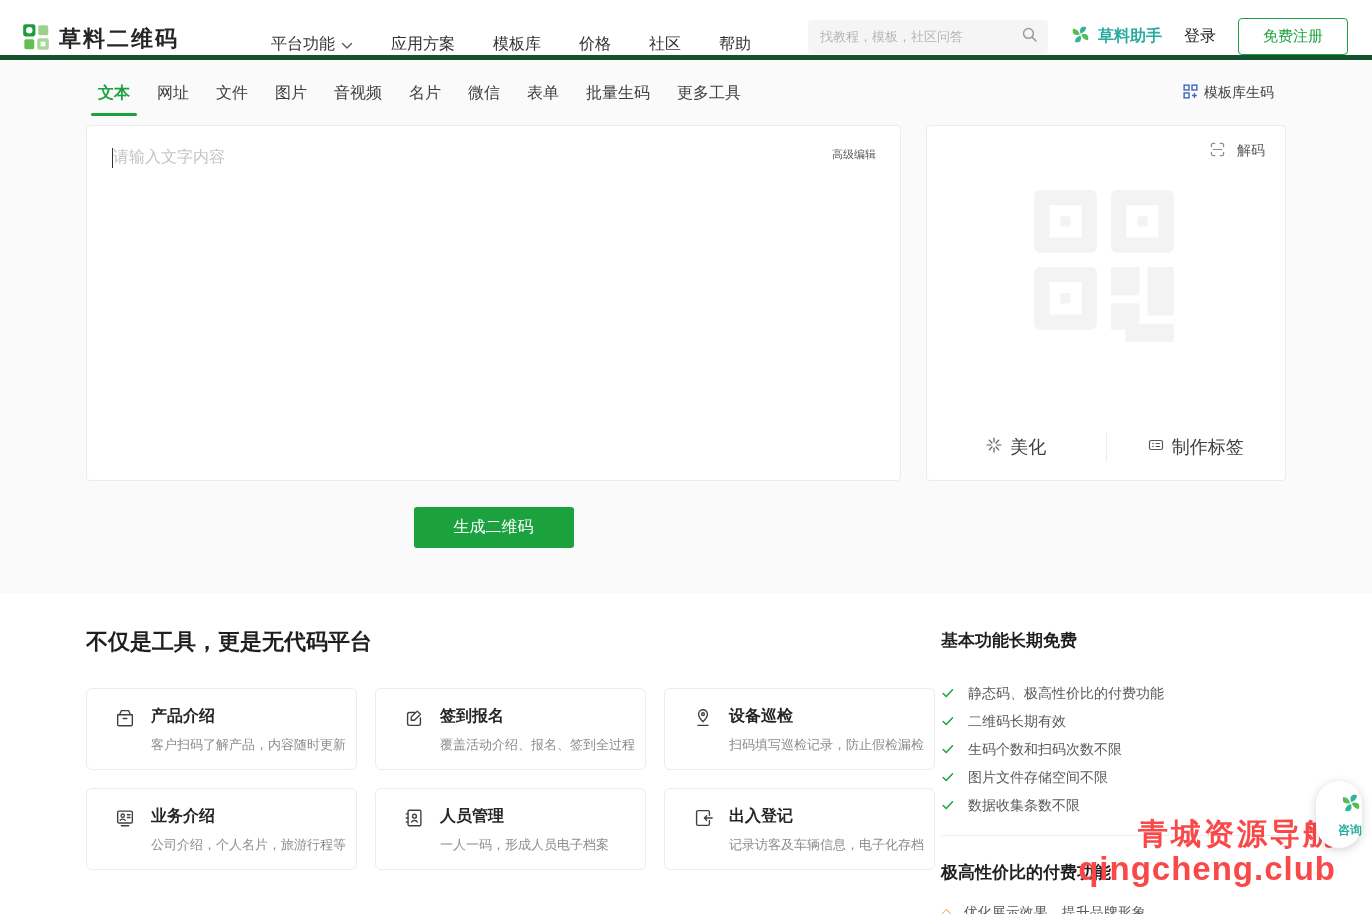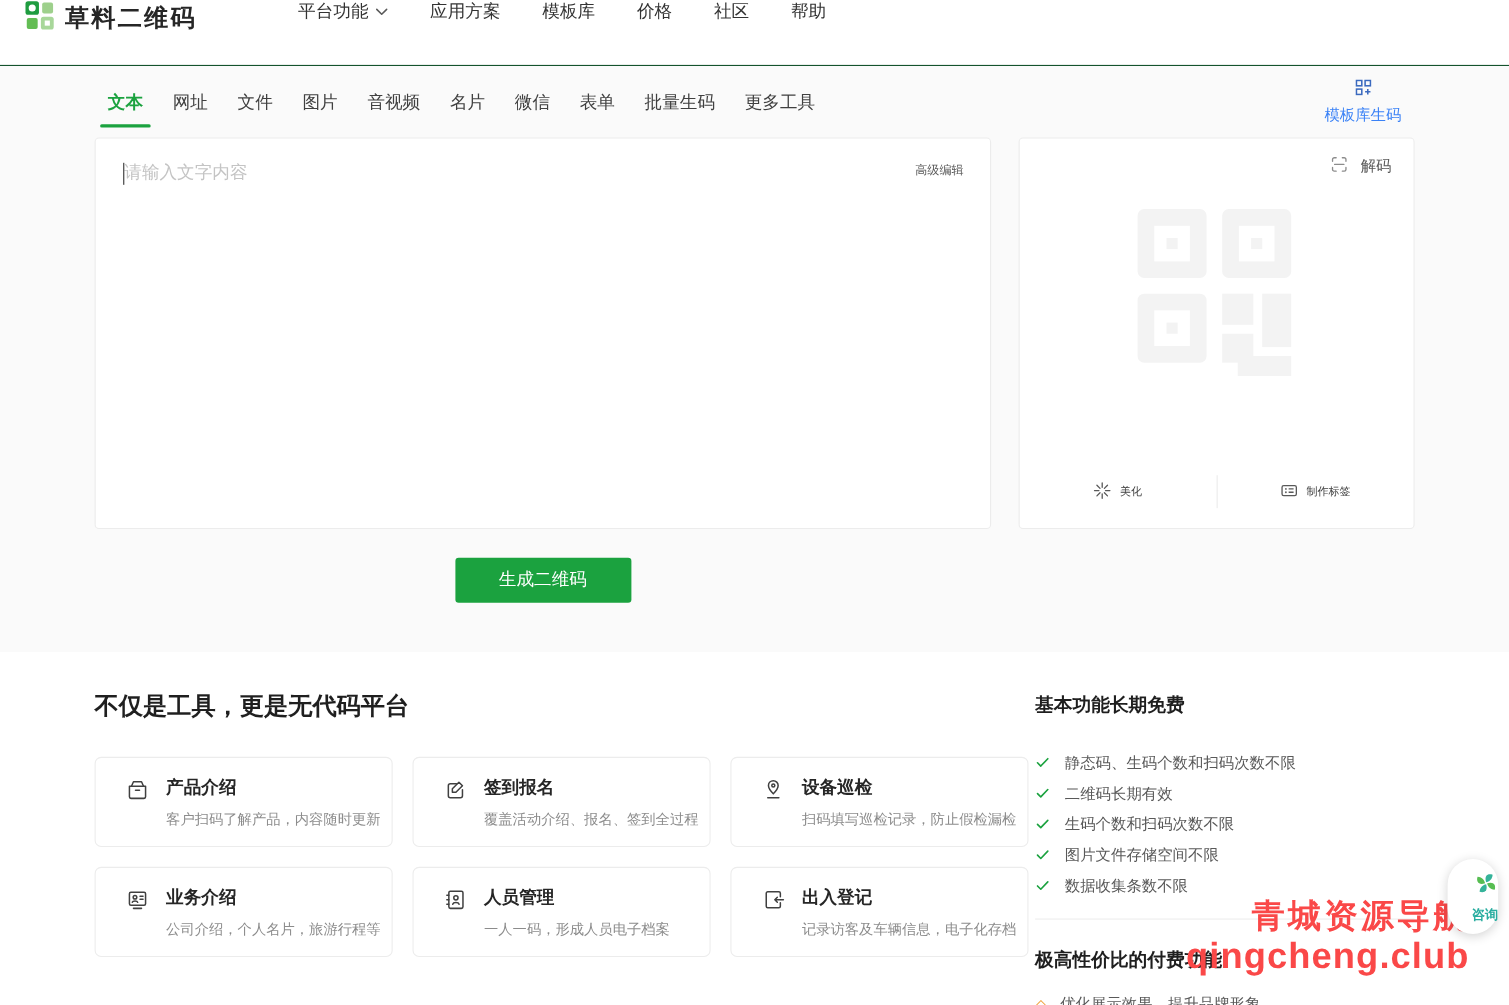--- a/index.html
+++ b/index.html
@@ -3,54 +3,54 @@
 <meta charset="utf-8">
 <style>
   * { margin:0; padding:0; box-sizing:border-box; }
   body {
     font-family: "Liberation Sans", "DejaVu Sans", sans-serif;
     background:#fff; color:#262626;
   }
   .page { position:relative; width:1372px; height:914px; overflow:hidden; background:#fff; }
 
   
-  .header { height:60px; display:flex; align-items:flex-start; padding:0 24px 0 22px; background:#fff; border-bottom:1px solid #14532d; position:relative; z-index:2; }
+  .header { height:60px; display:flex; align-items:flex-end; padding:0 24px 0 22px; background:#fff; border-bottom:5px solid #14532d; position:relative; z-index:2; }
   .logo { display:flex; align-items:center; gap:9px; cursor:pointer; }
   .logo-text { font-size:22px; font-weight:700; color:#262626; letter-spacing:2px; }
   .nav { display:flex; align-items:center; gap:38px; margin-left:92px; }
   .nav-item { font-size:16px; color:#333; cursor:pointer; display:flex; align-items:center; gap:6px; white-space:nowrap; }
   .header-right { margin-left:auto; display:flex; align-items:center; gap:22px; }
   .search-box { width:240px; height:34px; background:#f5f5f5; border-radius:4px; display:flex; align-items:center; padding:0 10px 0 12px; }
   .search-box input { flex:1; border:none; outline:none; background:transparent; font-size:13px; color:#333; font-family:inherit; }
   .search-box input::placeholder { color:#b5b5b5; }
   .assistant { display:flex; align-items:center; gap:7px; font-size:16px; font-weight:700; color:#29ada0; cursor:pointer; white-space:nowrap; }
   .login { font-size:16px; color:#262626; cursor:pointer; white-space:nowrap; }
   .register-btn { border:1px solid #1ba23f; color:#1ba23f; background:#fff; font-size:15px; padding:8px 24px; border-radius:4px; cursor:pointer; font-family:inherit; white-space:nowrap; }
 
   
   .main-section { background:#fafafa; padding:10px 0 45px; }
   .container { width:1200px; margin:0 auto; }
   .tab-row { display:flex; align-items:center; height:46px; padding:0 12px; }
   .tab { font-size:16px; color:#404040; margin-right:27px; cursor:pointer; position:relative; padding:10px 0; white-space:nowrap; }
   .tab.active { color:#1ba23f; font-weight:700; }
   .tab.active::after { content:""; position:absolute; left:-7px; right:-7px; bottom:-2px; height:3px; background:#1ba23f; border-radius:2px; }
-  .template-link { margin-left:auto; display:flex; align-items:center; gap:6px; color:#3b82f6; font-size:14px; cursor:pointer;flex-direction:column; }
+  .template-link { margin-left:auto; display:flex; align-items:center; gap:6px; color:#404040; font-size:14px; cursor:pointer; }
 
   .generator-row { display:flex; gap:25px; margin-top:9px; }
   .input-card { width:815px; height:356px; background:#fff; border:1px solid #ececec; border-radius:4px; position:relative; }
   .input-card textarea { width:100%; height:100%; border:none; outline:none; resize:none; background:transparent; padding:21px 130px 20px 26px; font-size:16px; font-family:inherit; color:#333; }
   .input-card textarea::placeholder { color:#c4c4c4; }
   .text-cursor { position:absolute; left:25px; top:22px; width:1px; height:20px; background:#333; }
   .advanced-edit { position:absolute; top:21px; right:24px; font-size:11px; color:#595959; cursor:pointer; }
 
   .qr-card { width:360px; height:356px; background:#fff; border:1px solid #ececec; border-radius:4px; display:flex; flex-direction:column; position:relative; }
   .decode-link { position:absolute; top:16px; right:20px; display:flex; align-items:center; gap:12px; font-size:14px; color:#595959; cursor:pointer; }
   .qr-placeholder { flex:1; display:flex; align-items:center; justify-content:center; }
   .qr-actions { height:66px; display:flex; align-items:stretch; }
-  .qr-action { flex:1; display:flex; align-items:center; justify-content:center; gap:8px; font-size:10px; color:#404040; cursor:pointer; }
+  .qr-action { flex:1; display:flex; align-items:center; justify-content:center; gap:8px; font-size:18px; color:#404040; cursor:pointer; }
   .qr-actions-divider { width:1px; background:#ececec; margin:18px 0; }
 
   .btn-row { width:815px; display:flex; justify-content:center; margin-top:26px; }
   .generate-btn { width:160px; height:41px; background:#1ba23f; color:#fff; border:none; border-radius:3px; font-size:16px; cursor:pointer; font-family:inherit; }
 
   
   .promo-section { background:#fff; padding-top:36px; }
   .promo-flex { display:flex; gap:40px; }
   .promo-left { width:815px; }
   .promo-title { font-size:22px; font-weight:700; color:#1f1f1f; line-height:26px; }
@@ -103,20 +103,44 @@
           <svg width="12" height="8" viewBox="0 0 12 8" fill="none">
               <path d="M1.5 1.5 6 6l4.5-4.5" stroke="#595959" stroke-width="1.4" stroke-linecap="round" stroke-linejoin="round"></path>
             </svg>
         </span>
       </div>
       <div class="nav-item">应用方案</div>
       <div class="nav-item">模板库</div>
       <div class="nav-item">价格</div>
       <div class="nav-item">社区</div>
       <div class="nav-item">帮助</div>
+    </div>
+    <div class="header-right">
+      <div class="search-box">
+        <input type="text" placeholder="找教程，模板，社区问答" style="">
+        <span>
+          <svg width="17" height="17" viewBox="0 0 16 16" fill="none" stroke="#9b9b9b" stroke-width="1.4">
+              <circle cx="7" cy="7" r="4.6"></circle>
+              <path d="M10.6 10.6 14 14" stroke-linecap="round"></path>
+            </svg>
+        </span>
+      </div>
+      <div class="assistant">
+        <span>
+          <svg width="21" height="21" viewBox="0 0 24 24">
+            <path d="M12 11 C10 4.5 13.5 2 18.5 3.5 C18 8.5 15 10.2 12 11Z" fill="#35b39a"></path>
+            <path d="M13 12 C19.5 10 22 13.5 20.5 18.5 C15.5 18 13.8 15 13 12Z" fill="#57bd52"></path>
+            <path d="M12 13 C14 19.5 10.5 22 5.5 20.5 C6 15.5 9 13.8 12 13Z" fill="#35b39a"></path>
+            <path d="M11 12 C4.5 14 2 10.5 3.5 5.5 C8.5 6 10.2 9 11 12Z" fill="#57bd52"></path>
+          </svg>
+        </span>
+        <span>草料助手</span>
+      </div>
+      <div class="login">登录</div>
+      <button class="register-btn">免费注册</button>
     </div>
   </div>
 
   <div class="main-section">
     <div class="container">
       <div class="tab-row">
         <div class="tab active">文本</div>
         <div class="tab">网址</div>
         <div class="tab">文件</div>
         <div class="tab">图片</div>
@@ -305,21 +329,21 @@
         </div>
       </div>
 
       <div class="promo-right">
         <div class="side-title">基本功能长期免费</div>
         <div class="check-list">
           <div class="check-item">
             <span><svg width="14" height="14" viewBox="0 0 16 16" fill="none">
                   <path d="M2.5 8.5l3.4 3.4 7.3-7.6" stroke="#1ba23f" stroke-width="1.7" stroke-linecap="round" stroke-linejoin="round"></path>
                 </svg></span>
-            <span>静态码、生码个数和扫码次数不限</span>
+            <span>静态码、极高性价比的付费功能</span>
           </div>
           <div class="check-item">
             <span><svg width="14" height="14" viewBox="0 0 16 16" fill="none">
                   <path d="M2.5 8.5l3.4 3.4 7.3-7.6" stroke="#1ba23f" stroke-width="1.7" stroke-linecap="round" stroke-linejoin="round"></path>
                 </svg></span>
             <span>二维码长期有效</span>
           </div>
           <div class="check-item">
             <span><svg width="14" height="14" viewBox="0 0 16 16" fill="none">
                   <path d="M2.5 8.5l3.4 3.4 7.3-7.6" stroke="#1ba23f" stroke-width="1.7" stroke-linecap="round" stroke-linejoin="round"></path>

